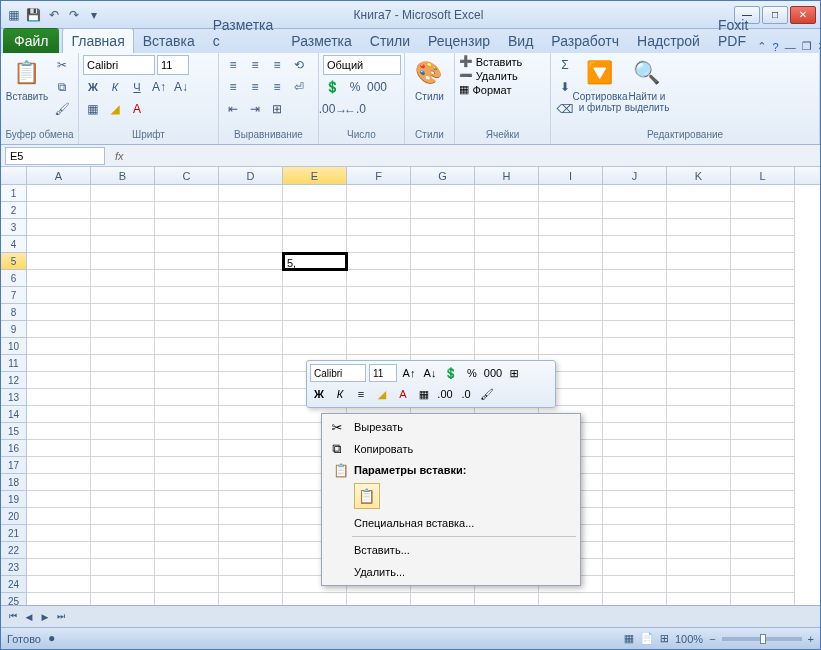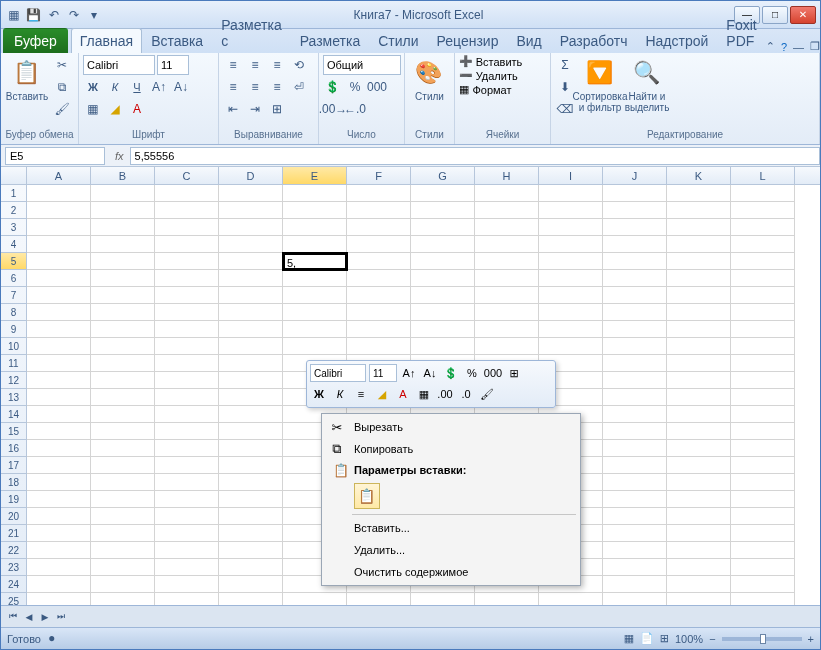--- a/index.html
+++ b/index.html
@@ -78,21 +78,21 @@
     </div>
     <div class="title">Книга7 - Microsoft Excel</div>
     <div class="winbtns">
       <div class="winbtn">—</div>
       <div class="winbtn">□</div>
       <div class="winbtn close">✕</div>
     </div>
   </div>
 
   <div class="ribbon-tabs">
-    <div class="rtab file">Буфер</div>
+    <div class="rtab file">Файл</div>
     <div class="rtab active">Главная</div>
     <div class="rtab">Вставка</div>
     <div class="rtab">Разметка с</div>
     <div class="rtab">Разметка</div>
     <div class="rtab">Стили</div>
     <div class="rtab">Рецензир</div>
     <div class="rtab">Вид</div>
     <div class="rtab">Разработч</div>
     <div class="rtab">Надстрой</div>
     <div class="rtab">Foxit PDF</div>
@@ -226,21 +226,20 @@
           <span class="lbl">Найти и выделить</span>
         </div>
       </div>
       <div class="rgroup-label">Редактирование</div>
     </div>
   </div>
 
   <div class="formula-bar">
     <div class="namebox">E5</div>
     <span class="fx">fx</span>
-    <div class="formula-input">5,55556</div>
   </div>
 
   <div class="grid-area">
     <div class="colheads">
       <div class="corner"></div>
     <div class="colhead">A</div>
         <div class="colhead">B</div>
         <div class="colhead">C</div>
         <div class="colhead">D</div>
         <div class="colhead sel">E</div>
@@ -619,32 +618,32 @@
           <span class="ctx-ico">⧉</span>
           <span class="ctx-lbl">Копировать</span>
         </div>
       <div class="ctx-header">
           <span class="ctx-ico" style="margin-left:-26px">📋</span>
           <span>Параметры вставки:</span>
         </div>
       <div class="paste-opt">
         <div class="paste-btn">📋</div>
       </div>
+      <div class="ctx-item">
+          <span class="ctx-ico"></span>
+          <span class="ctx-lbl">Специальная вставка...</span>
+        </div>
       <div class="ctx-sep"></div>
       <div class="ctx-item">
           <span class="ctx-ico"></span>
           <span class="ctx-lbl">Вставить...</span>
         </div>
       <div class="ctx-item">
           <span class="ctx-ico"></span>
           <span class="ctx-lbl">Удалить...</span>
-        </div>
-      <div class="ctx-item">
-          <span class="ctx-ico"></span>
-          <span class="ctx-lbl">Очистить содержимое</span>
         </div>
 
     </div>
 
   </div>
 
   <div class="sheet-tabs">
     <span class="navbtn">⏮</span>
     <span class="navbtn">◀</span>
     <span class="navbtn">▶</span>

